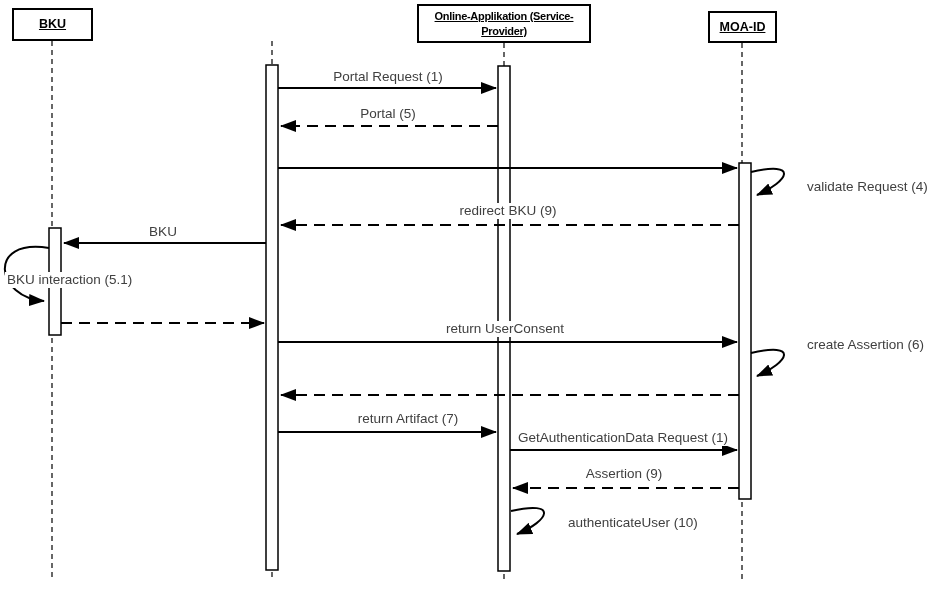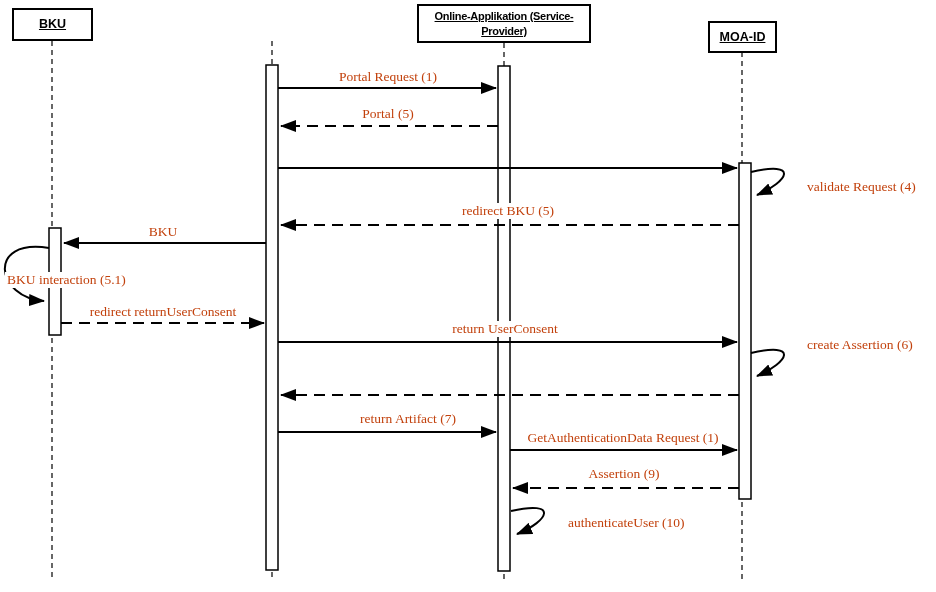--- a/index.html
+++ b/index.html
@@ -12,24 +12,23 @@
     display:flex; align-items:center; justify-content:center; text-align:center;
   }
   .alabel {
     font-weight:bold; font-size:12.5px; color:#000;
     text-decoration:underline; white-space:nowrap; line-height:15px;
   }
   .alabel.small { font-size:11px; letter-spacing:-0.3px; }
   .aline { display:block; }
 
   .mlabel {
-    position:absolute; font-size:13.5px; color:#c2410c; white-space:nowrap;
+    position:absolute; font-size:13.5px; color:#404040; white-space:nowrap;
     line-height:16px; background:#fff; padding:0 2px;
     transform:translateX(-50%);
-    font-family:Liberation Serif, serif;
   }
   .mlabel.left { transform:none; }
 
   .life  { stroke:#000; stroke-width:1.2; stroke-dasharray:5 4; }
   .act   { fill:#fff; stroke:#000; stroke-width:1.5; }
   .msg   { stroke:#000; stroke-width:2; fill:none; }
   .dash  { stroke-dasharray:11 7; }
 </style>
 </head>
 <body>
@@ -72,31 +71,30 @@
 
   <div class="actor" style="left:12px; top:8px; width:81px; height:33px">
     <span class="alabel">BKU</span>
   </div>
   <div class="actor" style="left:417px; top:4px; width:174px; height:39px">
     <span class="alabel small">
       <span class="aline">Online-Applikation (Service-</span>
       <span class="aline">Provider)</span>
     </span>
   </div>
-  <div class="actor" style="left:708px; top:21px; width:69px; height:32px">
+  <div class="actor" style="left:708px; top:11px; width:69px; height:32px">
     <span class="alabel">MOA-ID</span>
   </div>
 
   <div class="mlabel" style="left:388px; top:69px">Portal Request (1)</div>
   <div class="mlabel" style="left:388px; top:106px">Portal (5)</div>
   <div class="mlabel left" style="left:805px; top:179px">validate Request (4)</div>
-  <div class="mlabel" style="left:508px; top:203px">redirect BKU (5)</div>
+  <div class="mlabel" style="left:508px; top:203px">redirect BKU (9)</div>
   <div class="mlabel" style="left:163px; top:224px">BKU</div>
   <div class="mlabel left" style="left:5px; top:272px">BKU interaction (5.1)</div>
-  <div class="mlabel" style="left:163px; top:304px">redirect returnUserConsent</div>
   <div class="mlabel" style="left:505px; top:321px">return UserConsent</div>
   <div class="mlabel left" style="left:805px; top:337px">create Assertion (6)</div>
   <div class="mlabel" style="left:408px; top:411px">return Artifact (7)</div>
   <div class="mlabel" style="left:623px; top:430px">GetAuthenticationData Request (1)</div>
   <div class="mlabel" style="left:624px; top:466px">Assertion (9)</div>
   <div class="mlabel left" style="left:566px; top:515px">authenticateUser (10)</div>
 
 </div>
 
 </body></html>

